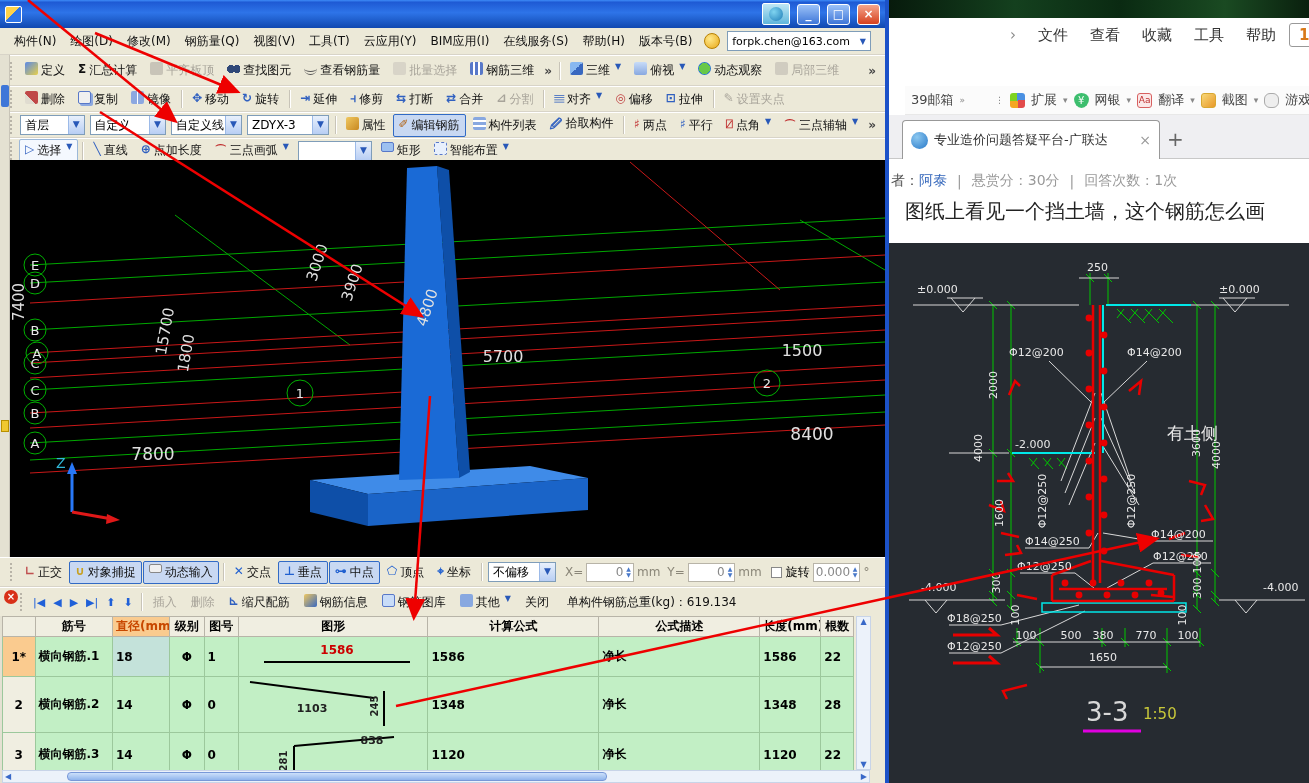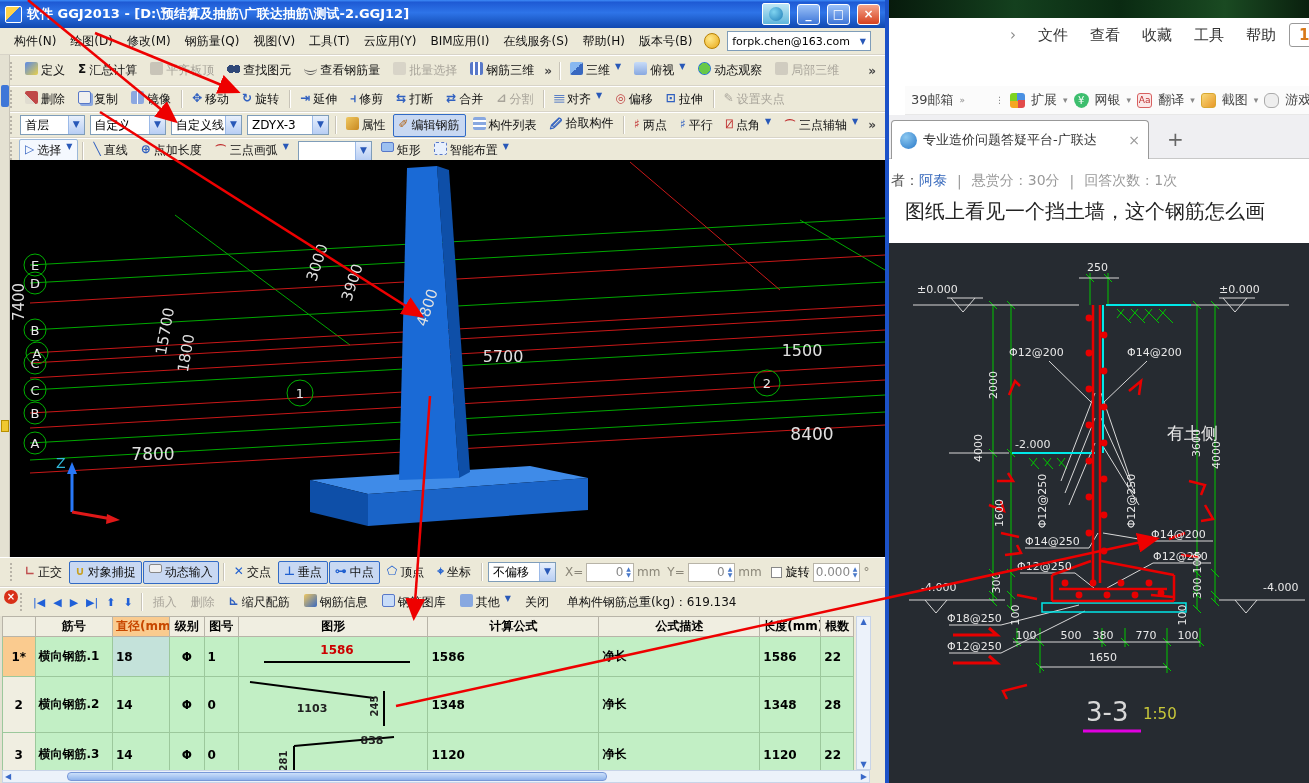--- a/index.html
+++ b/index.html
@@ -62,21 +62,21 @@
 .urlblack{color:#333}.urlgray{color:#9A9A9A}
 .uspacer{flex:1}
 .qr{width:16px;height:16px;border:2px solid #2A7A2A;background:repeating-linear-gradient(90deg,#2A7A2A 0 3px,#fff 3px 6px)}
 .vline{width:1px;height:20px;background:#DDD}
 .paw{width:18px;height:18px;background:#1A3AC8;border-radius:3px;position:relative}
 .paw:after{content:"";position:absolute;left:5px;top:5px;width:8px;height:8px;background:#fff;border-radius:50%}
 .bbooks{position:absolute;left:16px;top:86px;width:420px;height:29px;background:#FBFBFB;border-bottom:1px solid #E8E8E8;display:flex;align-items:center;gap:6px;padding:0 6px;font-size:13px;color:#444}
 .bico{width:15px;height:15px;border-radius:3px;flex:none}
 .tiny{font-size:9px;color:#888}
 .btabs{position:absolute;left:0;top:115px;width:420px;height:44px;background:#EFEFF2;border-bottom:1px solid #C8C8C8}
-.tab{position:absolute;left:2px;top:5px;width:258px;height:39px;background:#fff;border:1px solid #989898;border-bottom:none;border-radius:4px 4px 0 0;display:flex;align-items:center;gap:6px;padding:0 8px;font-size:13px;color:#333}
+.tab{position:absolute;left:13px;top:5px;width:258px;height:39px;background:#fff;border:1px solid #989898;border-bottom:none;border-radius:4px 4px 0 0;display:flex;align-items:center;gap:6px;padding:0 8px;font-size:13px;color:#333}
 .tabclose{color:#999;font-size:14px;margin-left:auto}
 .plus{position:absolute;left:278px;top:12px;font-size:20px;color:#666}
 .favicon{width:17px;height:17px;border-radius:50%;background:radial-gradient(circle at 35% 30%,#8CC8F0,#2878C8);flex:none}
 .meta{position:absolute;left:0;top:166px;width:420px;height:30px;display:flex;align-items:center;gap:10px;font-size:14px;color:#999;padding-left:2px}
 .meta .dark{color:#555}.meta .blue{color:#3366BB}
 .question{position:absolute;left:0;top:198px;width:420px;font-size:20px;color:#222;padding-left:16px}
 .drawpanel{position:absolute;left:889px;top:243px;width:420px;height:540px;background:#262B31;z-index:2}
 
 .annot{position:absolute;left:0;top:0;width:1309px;height:783px;z-index:50;pointer-events:none}
 </style>
@@ -260,21 +260,20 @@
   </g>
   <text x="197" y="478" fill="#D8D8D8" font-size="26">3-3</text>
   <text x="254" y="476" fill="#C8C83A" font-size="15">1:50</text>
   <line x1="194" y1="488" x2="252" y2="488" stroke="#E000E0" stroke-width="3"></line>
 </svg>
 </div>
 
 <div class="cad">
   <div class="titlebar">
     <span class="appicon"></span>
-    <span>软件 GGJ2013 - [D:\预结算及抽筋\广联达抽筋\测试-2.GGJ12]</span>
     <span class="tspacer"></span>
     <span class="qqbox">
         <span class="qqface"></span>
       </span>
     <span class="winbtn">_</span>
     <span class="winbtn">□</span>
     <span class="winbtn close">×</span>
   </div>
   <div class="menubar">
     <span class="menuitem">构件(N)</span>

